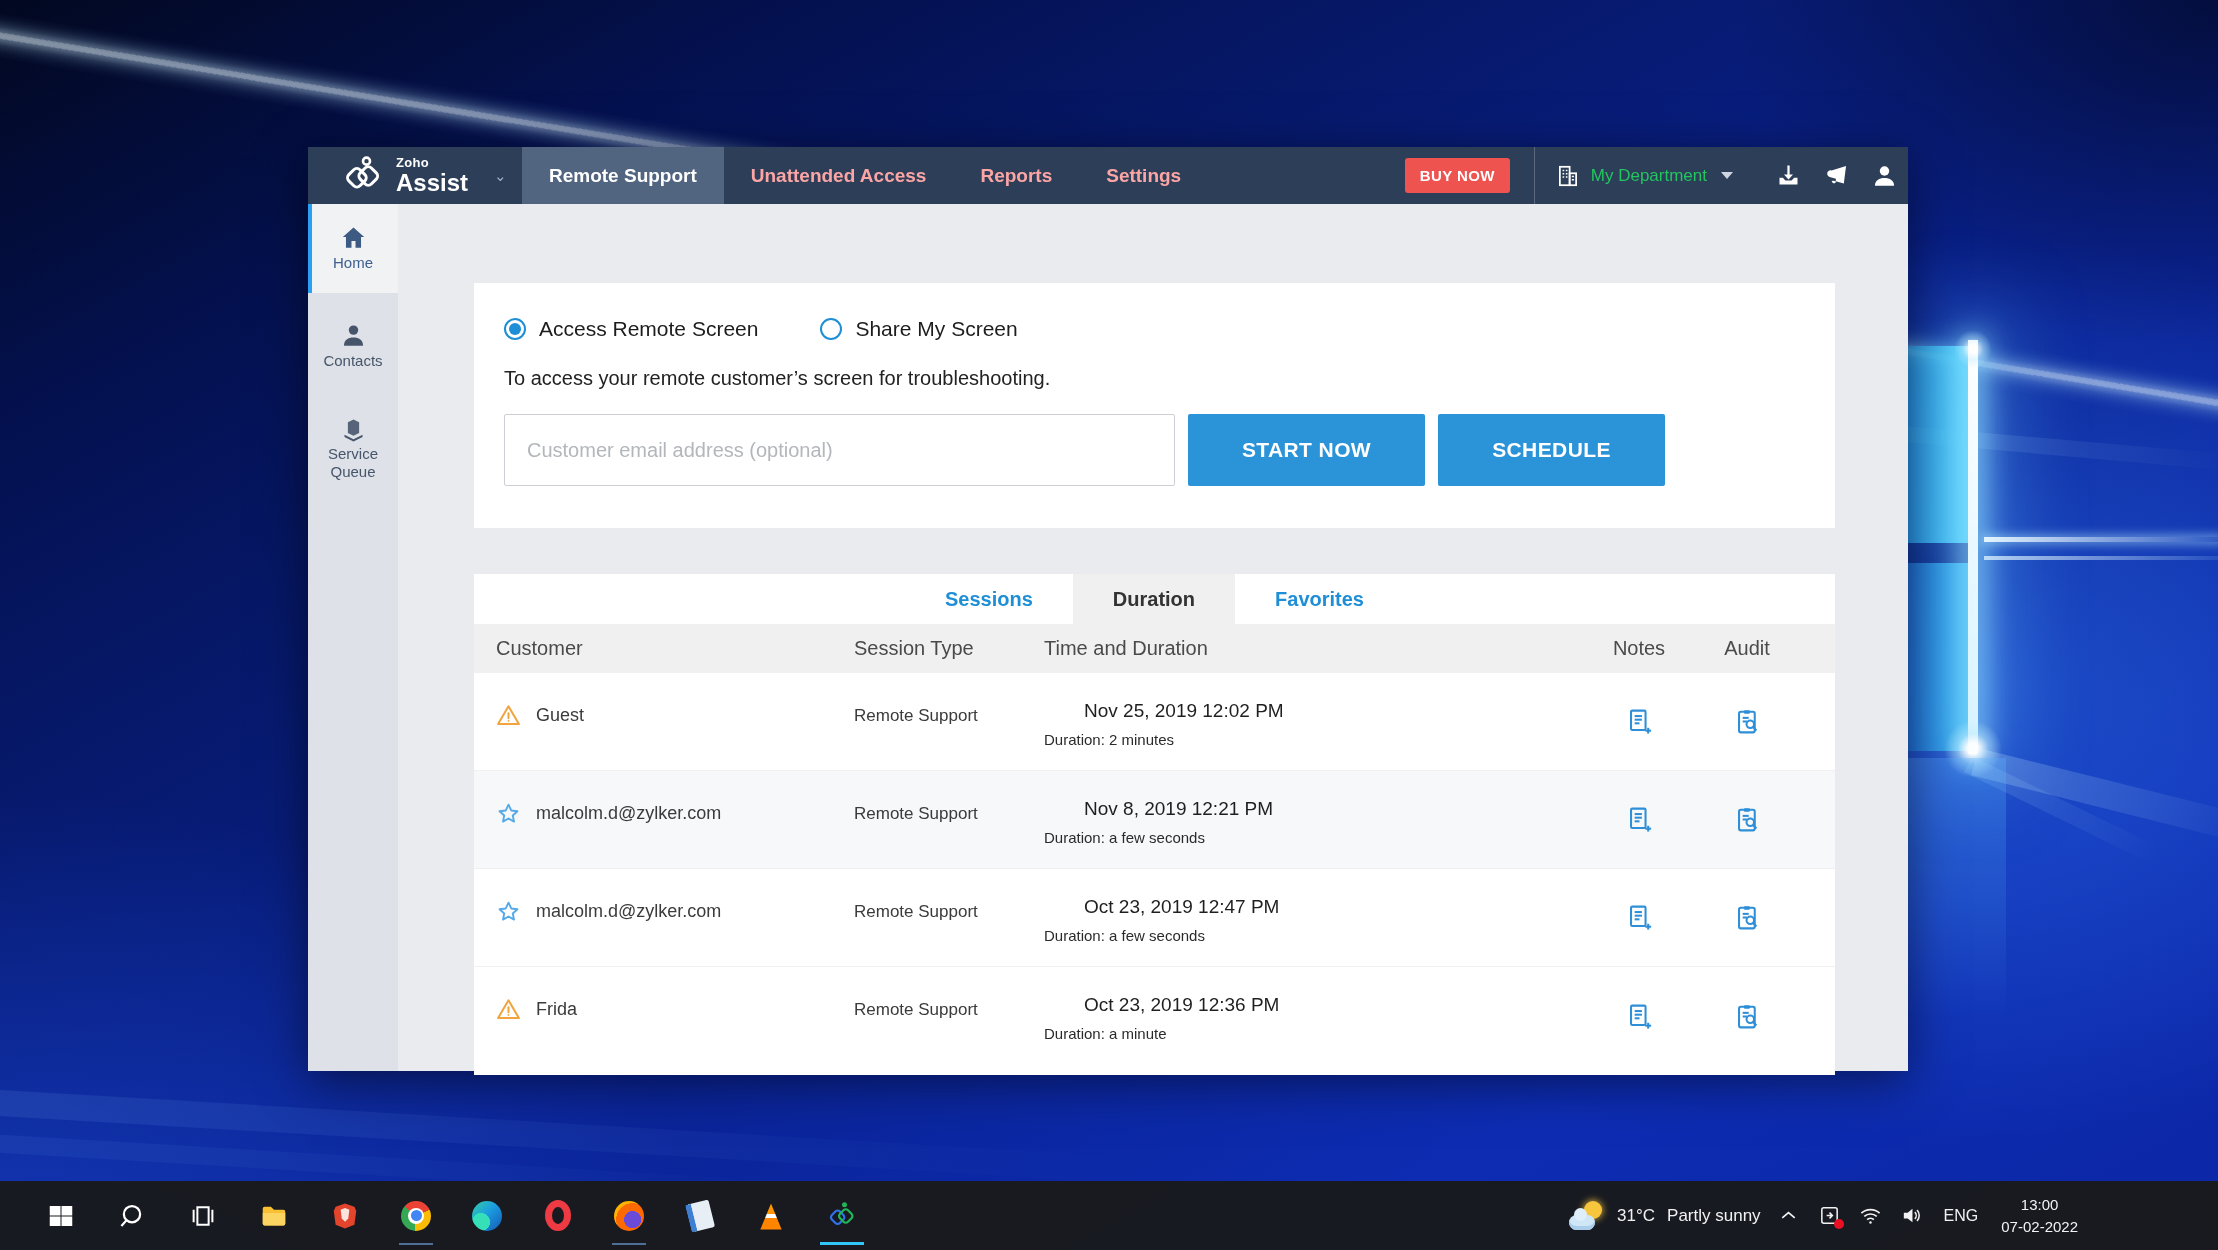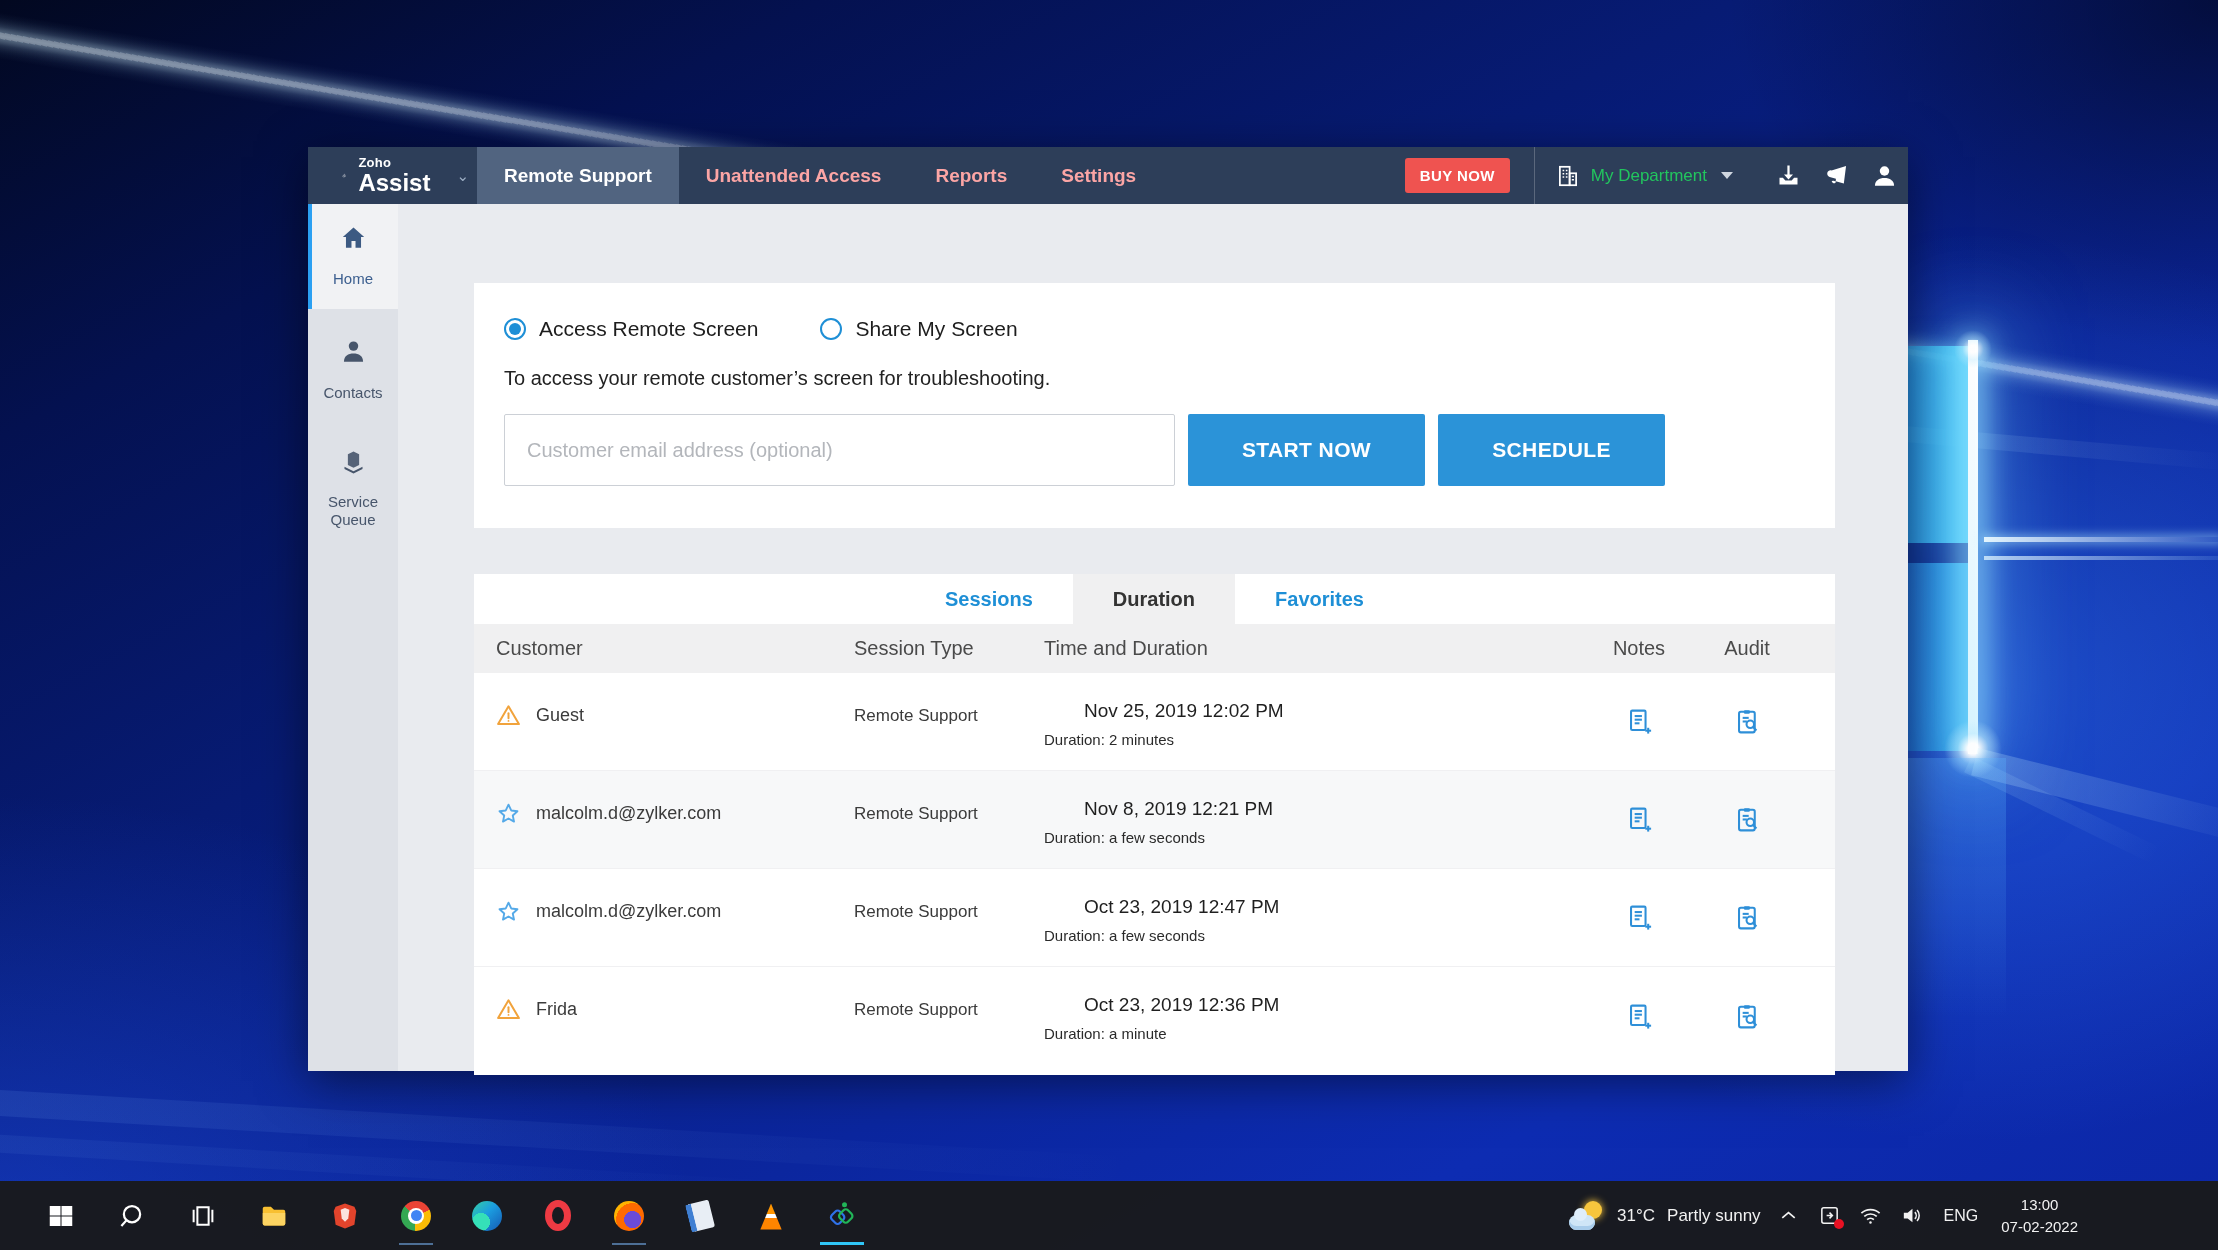--- a/index.html
+++ b/index.html
@@ -50,21 +50,21 @@
   .wp-bl1 { left:-60px; top:1122px; width:1200px; height:26px; transform:rotate(3.4deg);
     background:linear-gradient(to right, rgba(130,185,255,.12), rgba(130,185,255,0)); }
   .wp-bl2 { left:-60px; top:1158px; width:900px; height:18px; transform:rotate(3.4deg);
     background:linear-gradient(to right, rgba(130,185,255,.08), rgba(130,185,255,0)); }
 
   
   .window { position:absolute; left:308px; top:147px; width:1600px; height:924px;
     background:#e9ebef; box-shadow:0 10px 45px rgba(0,0,0,.5); display:flex; flex-direction:column; }
 
   .navbar { height:57px; background:#2d3e59; display:flex; align-items:stretch; flex:0 0 57px; }
-  .brand { width:169px; display:flex; align-items:center; padding-left:34px; gap:12px; }
+  .brand { width:214px; display:flex; align-items:center; padding-left:34px; gap:12px; }
   .brand svg { width:42px; height:42px; }
   .brand-text { color:#fff; line-height:1; }
   .brand-zoho { font-size:13px; font-weight:700; letter-spacing:.3px; }
   .brand-assist { font-size:24px; font-weight:700; margin-top:2px; }
   .brand-caret { color:#9fb0c6; font-size:15px; margin-left:14px; margin-right:8px; align-self:center; }
 
   .nav-tabs { display:flex; align-items:stretch; }
   .nav-tab { display:flex; align-items:center; padding:0 27px; color:#fca5a5; font-size:19px; font-weight:700; cursor:default; }
   .nav-tab.active { background:#516480; color:#fff; }
 
@@ -74,21 +74,21 @@
   .nav-divider { width:1px; height:57px; background:rgba(255,255,255,.22); margin-right:20px; }
   .dept { display:flex; align-items:center; gap:10px; color:#22c55e; font-size:17px; margin-right:22px; }
   .dept svg { width:26px; height:26px; }
   .dept-caret { width:0; height:0; border-left:6px solid transparent; border-right:6px solid transparent; border-top:7px solid #cfd6e0; margin-left:4px; }
   .nav-icon { width:30px; height:30px; margin-left:18px; display:flex; align-items:center; justify-content:center; }
   .nav-icon svg { width:27px; height:27px; }
 
   .win-body { flex:1; display:flex; min-height:0; }
   .sidebar { width:90px; background:#dee1e7; flex:0 0 90px; }
   .side-item { position:relative; display:flex; flex-direction:column; align-items:center; justify-content:center;
-    padding:15px 4px; gap:19px; color:#47556b; font-size:15px; text-align:center; line-height:1.25; }
+    padding:15px 4px; gap:3px; color:#47556b; font-size:15px; text-align:center; line-height:1.25; }
   .side-item svg { width:27px; height:27px; }
   .side-item.active { background:#f1f2f4; padding:20px 4px; }
   .side-item.active::before { content:""; position:absolute; left:0; top:0; bottom:0; width:4px; background:#2ba0f2; }
   .side-item.active .side-label { color:#3c5f8f; }
   .side-item + .side-item { margin-top:14px; }
 
   .content { flex:1; padding:79px 73px 0 76px; }
   .card { background:#fff; }
   .card-top { height:245px; padding:34px 170px 0 30px; }
   .radio-row { display:flex; align-items:center; gap:62px; }

